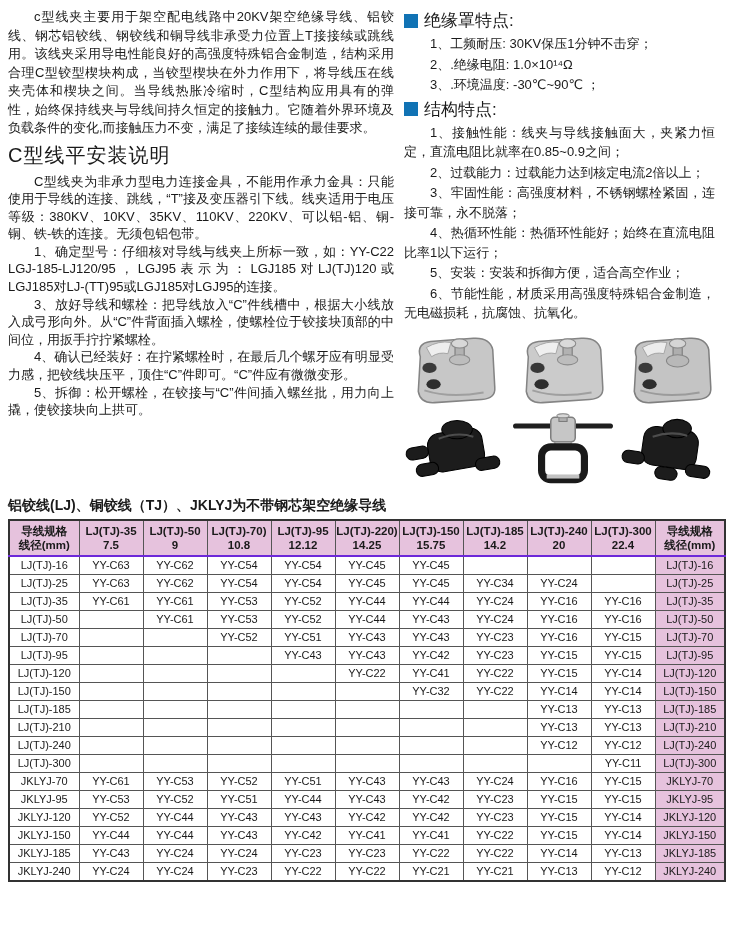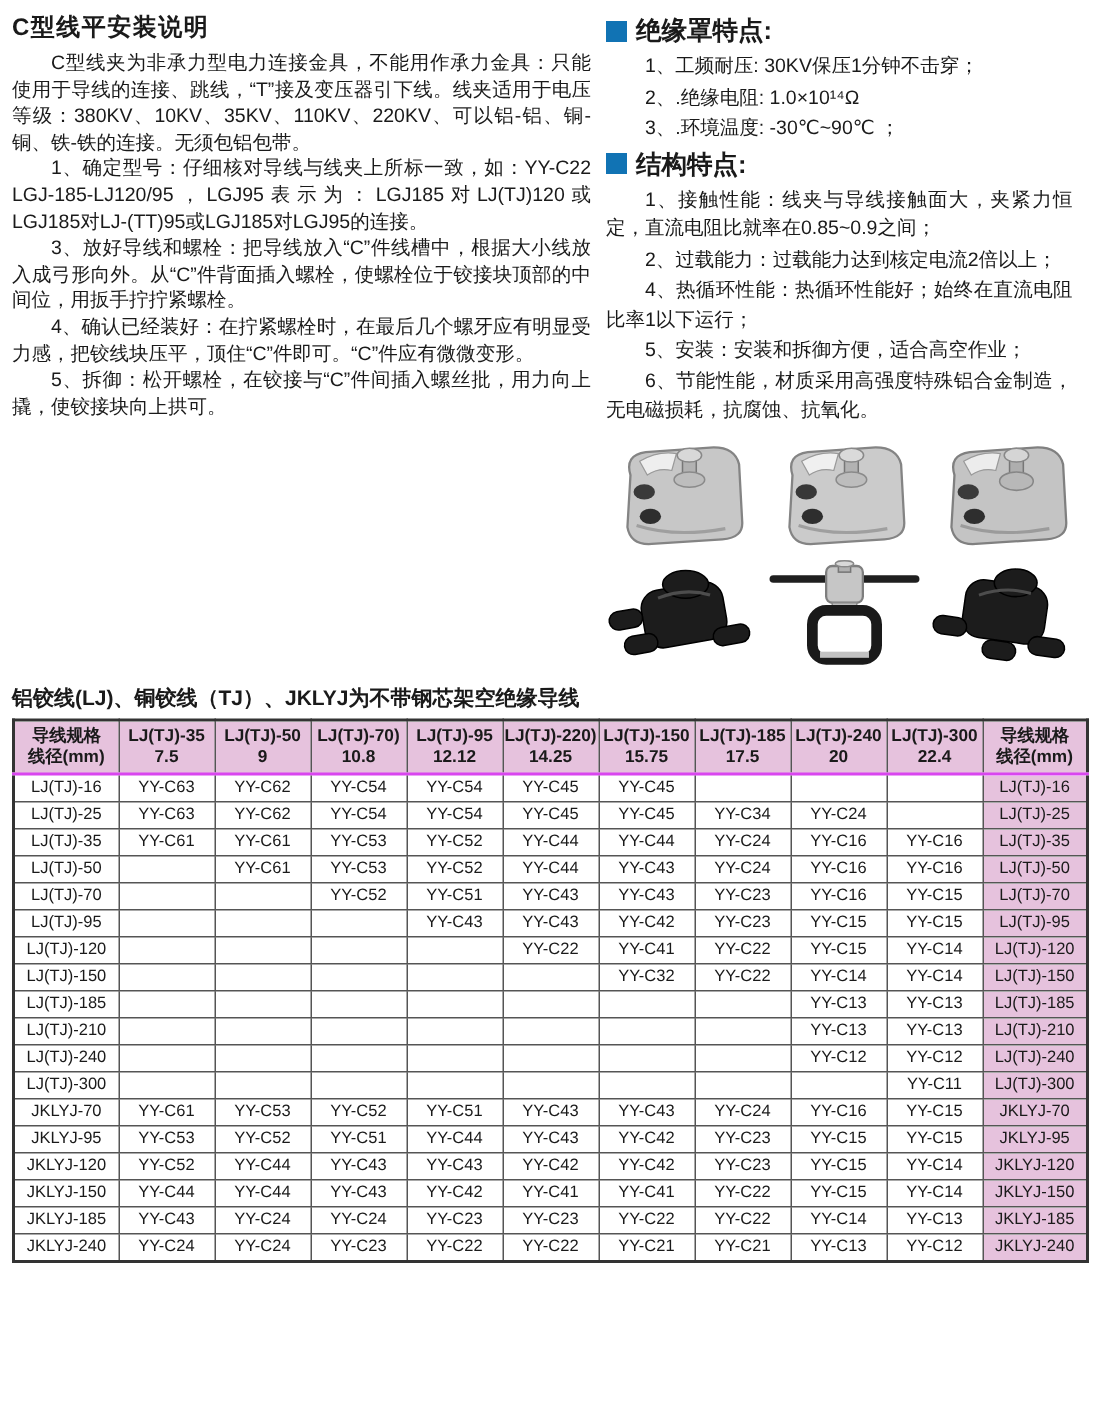--- a/index.html
+++ b/index.html
@@ -2,43 +2,44 @@
 <html><head>
 <meta charset="utf-8">
 <style>
   html,body{margin:0;padding:0;background:#ffffff;}
   body{width:730px;font-family:"Liberation Sans","DejaVu Sans",sans-serif;color:#1a1a1a;}
   .page{width:730px;min-height:935px;box-sizing:border-box;padding:6px 8px 4px 8px;}
   .top{display:flex;gap:10px;}
   .left-col{flex:0 0 386px;width:386px;}
   .right-col{flex:1;min-width:0;}
   .intro{font-size:13px;line-height:18.5px;text-indent:2em;text-align:justify;margin:2px 0 4px 0;}
-  .sec-title{font-size:16px;font-weight:bold;margin:2px 0 4px 0;letter-spacing:1px;}
+  .sec-title{font-size:20px;font-weight:normal;margin:2px 0 4px 0;letter-spacing:1px;}
   .para{font-size:13px;line-height:17.6px;text-indent:2em;text-align:justify;margin:0;}
-  .feat-head{font-size:17px;font-weight:bold;display:flex;align-items:center;gap:6px;margin:3px 0 2px 0;}
+  .feat-head{font-size:17px;font-weight:normal;display:flex;align-items:center;gap:6px;margin:3px 0 2px 0;}
   .blue-sq{width:14px;height:14px;background:#1173b4;display:inline-block;flex:0 0 14px;}
   .feat-item{font-size:13px;line-height:19.5px;text-indent:2em;text-align:justify;margin:0 7px 1px 0;}
   .photos{display:grid;grid-template-columns:repeat(3,1fr);gap:4px 6px;margin-top:10px;}
   .photo{height:76px;display:flex;align-items:center;justify-content:center;}
   .photo svg{width:100%;height:100%;}
   .table-note{font-size:14px;font-weight:bold;margin:8px 0 4px 0;}
   table.spec{border-collapse:collapse;table-layout:fixed;width:714px;border:2px solid #333;}
   table.spec th,table.spec td{border:1px solid #555;text-align:center;padding:0;overflow:hidden;white-space:nowrap;}
-  table.spec thead th{background:#e6c2dd;font-weight:bold;height:34px;font-size:11.5px;line-height:14px;border-bottom:2px solid #d946ef;}
+  table.spec thead th{background:#e6c2dd;font-weight:bold;height:34px;font-size:11.5px;line-height:14px;border-bottom:2px solid #6d28d9;}
   table.spec td{height:17px;font-size:11px;background:#ffffff;}
   table.spec td.rlabel-right{background:#e6c2dd;}
 </style>
 </head>
 <body>
 
 <div class="page">
 
   <div class="top">
 
     <div class="left-col">
+      <p class="intro">c型线夹主要用于架空配电线路中20KV架空绝缘导线、铝铰线、钢芯铝铰线、钢铰线和铜导线非承受力位置上T接接续或跳线用。该线夹采用导电性能良好的高强度特殊铝合金制造，结构采用合理C型铰型楔块构成，当铰型楔块在外力作用下，将导线压在线夹壳体和楔块之间。当导线热胀冷缩时，C型结构应用具有的弹性，始终保持线夹与导线间持久恒定的接触力。它随着外界环境及负载条件的变化,而接触压力不变，满足了接续连续的最佳要求。</p>
       <div class="sec-title">C型线平安装说明</div>
       <p class="para">C型线夹为非承力型电力连接金具，不能用作承力金具：只能使用于导线的连接、跳线，“T”接及变压器引下线。线夹适用于电压等级：380KV、10KV、35KV、110KV、220KV、可以铝-铝、铜-铜、铁-铁的连接。无须包铝包带。</p>
       <p class="para">1、确定型号：仔细核对导线与线夹上所标一致，如：YY-C22 LGJ-185-LJ120/95，LGJ95表示为：LGJ185对LJ(TJ)120或LGJ185对LJ-(TT)95或LGJ185对LGJ95的连接。</p>
       <p class="para">3、放好导线和螺栓：把导线放入“C”件线槽中，根据大小线放入成弓形向外。从“C”件背面插入螺栓，使螺栓位于铰接块顶部的中间位，用扳手拧拧紧螺栓。</p>
       <p class="para">4、确认已经装好：在拧紧螺栓时，在最后几个螺牙应有明显受力感，把铰线块压平，顶住“C”件即可。“C”件应有微微变形。</p>
       <p class="para">5、拆御：松开螺栓，在铰接与“C”件间插入螺丝批，用力向上撬，使铰接块向上拱可。</p>
     </div>
 
     <div class="right-col">
       <div class="feat-head">
@@ -48,20 +49,21 @@
       <p class="feat-item">1、工频耐压: 30KV保压1分钟不击穿；</p>
       <p class="feat-item">2、.绝缘电阻: 1.0×10¹⁴Ω</p>
       <p class="feat-item">3、.环境温度: -30℃~90℃ ；</p>
 
       <div class="feat-head">
         <span class="blue-sq"></span>
         <span>结构特点:</span>
       </div>
       <p class="feat-item">1、接触性能：线夹与导线接触面大，夹紧力恒定，直流电阻比就率在0.85~0.9之间；</p>
       <p class="feat-item">2、过载能力：过载能力达到核定电流2倍以上；</p>
+      <p class="feat-item">3、牢固性能：高强度材料，不锈钢螺栓紧固，连接可靠，永不脱落；</p>
       <p class="feat-item">4、热循环性能：热循环性能好；始终在直流电阻比率1以下运行；</p>
       <p class="feat-item">5、安装：安装和拆御方便，适合高空作业；</p>
       <p class="feat-item">6、节能性能，材质采用高强度特殊铝合金制造，无电磁损耗，抗腐蚀、抗氧化。</p>
 
       <div class="photos">
 
         <div class="photo">
           <svg viewBox="0 0 100 72">
             <path d="M16,22 Q12,9 26,7 L68,4 Q84,3 87,15 L89,52 Q90,63 76,64 L30,67 Q16,68 14,56 Z" fill="#c7c7c7" stroke="#848484" stroke-width="1.5"></path>
             <path d="M22,13 q12,-7 24,-5 l-3,11 q-9,-2 -16,3 z" fill="#eeeeee" stroke="#9a9a9a" stroke-width="0.8"></path>
@@ -177,21 +179,21 @@
           <th>
             <div>LJ(TJ)-220)</div>
             <div>14.25</div>
           </th>
           <th>
             <div>LJ(TJ)-150</div>
             <div>15.75</div>
           </th>
           <th>
             <div>LJ(TJ)-185</div>
-            <div>17.5</div>
+            <div>14.2</div>
           </th>
           <th>
             <div>LJ(TJ)-240</div>
             <div>20</div>
           </th>
           <th>
             <div>LJ(TJ)-300</div>
             <div>22.4</div>
           </th>
           <th>

